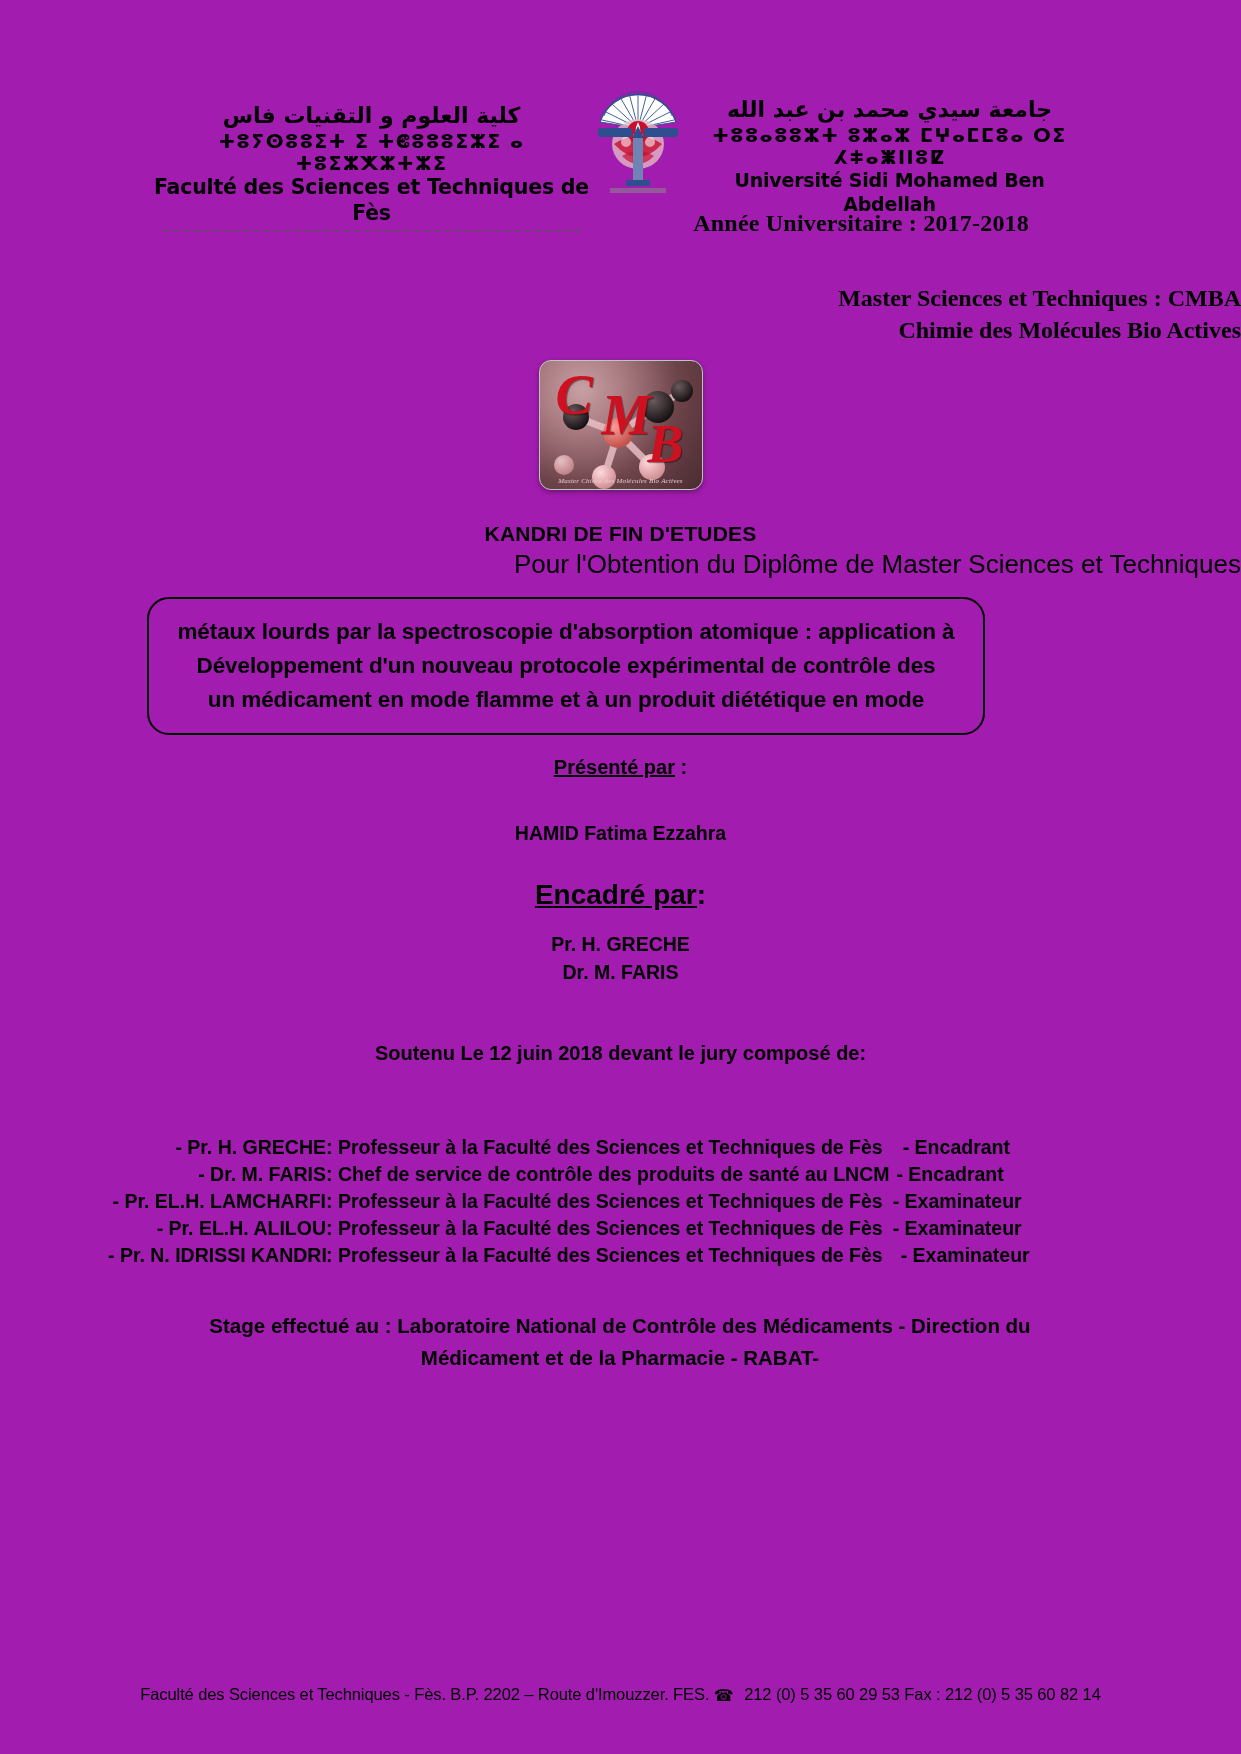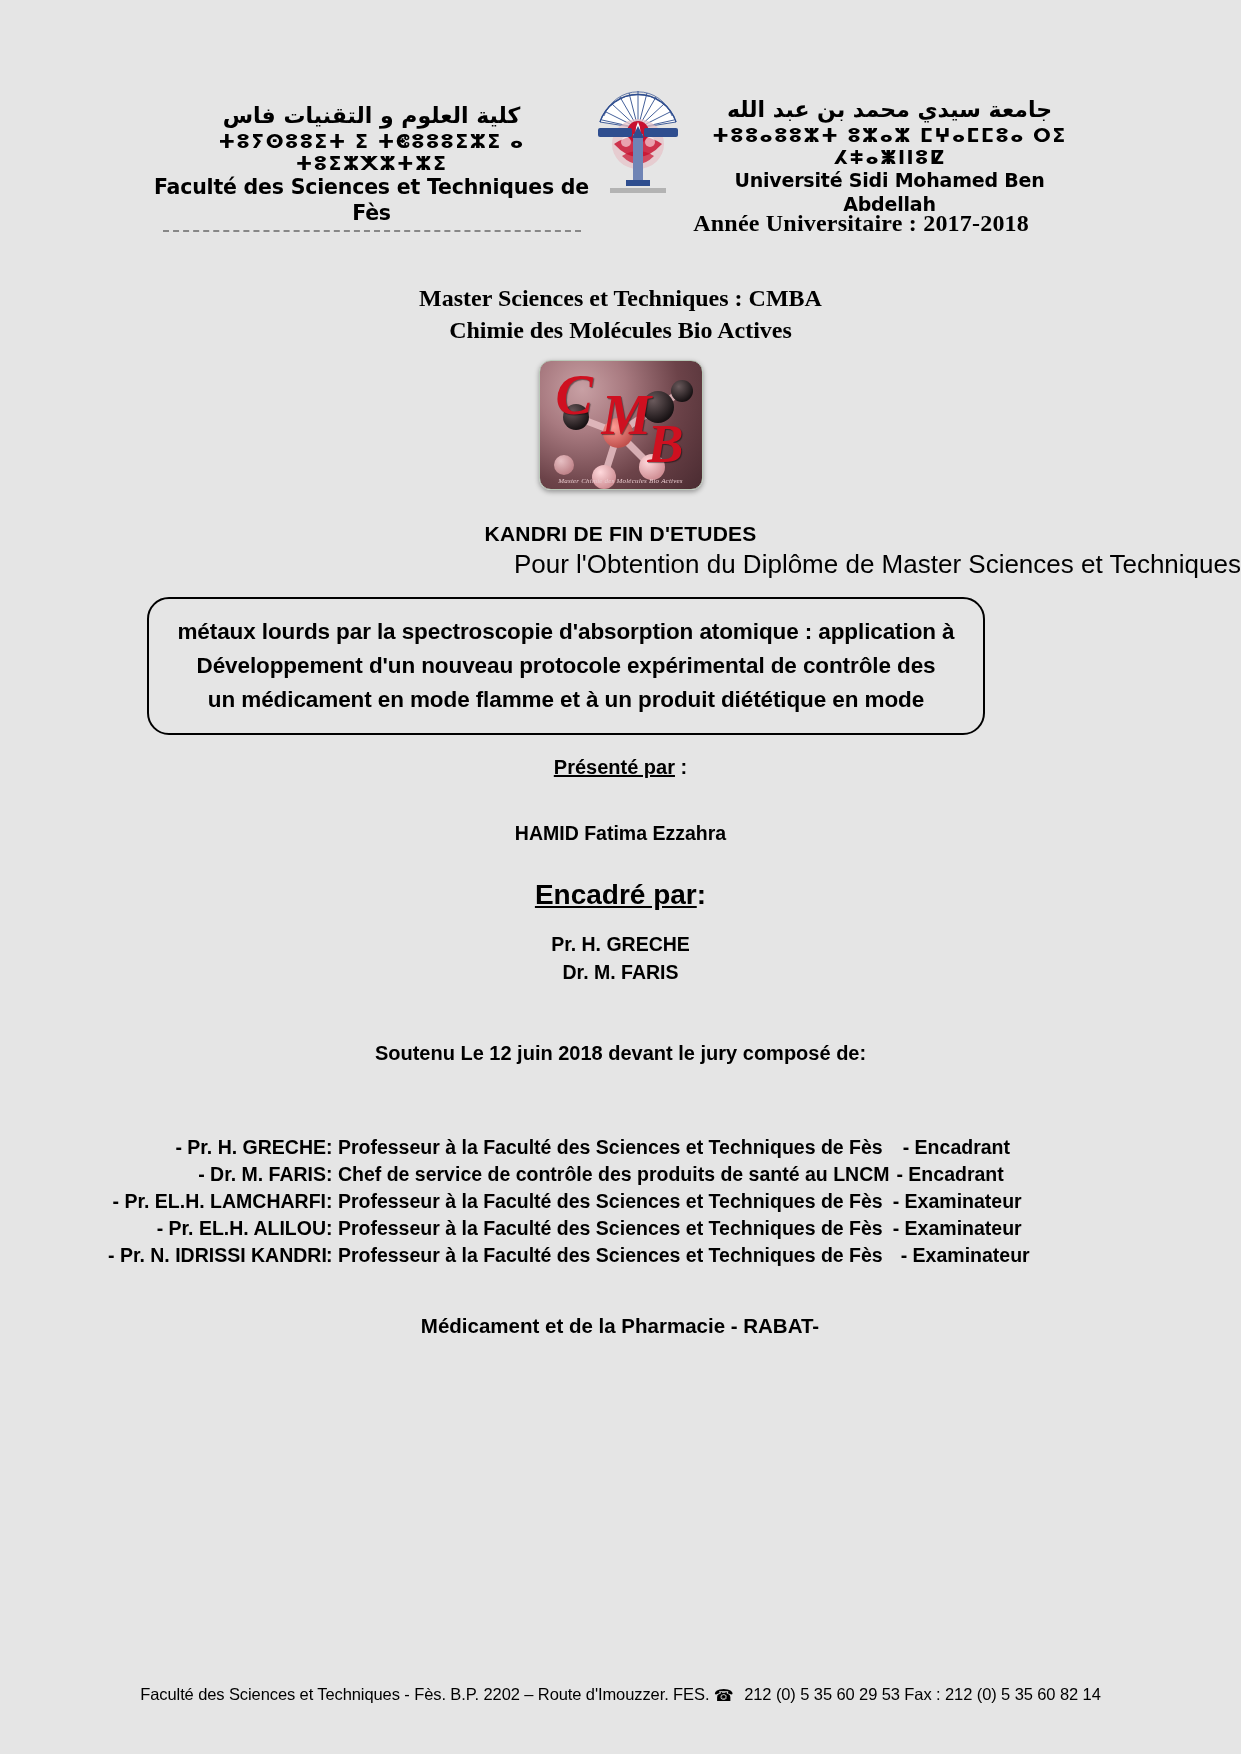--- a/index.html
+++ b/index.html
@@ -13,21 +13,21 @@
     font-family: "Liberation Sans", sans-serif;
     color: #000000;
     position: relative;
     overflow: hidden;
   }
 
   .page {
     position: relative;
     width: 1241px;
     height: 1754px;
-    background: #e5e5e5;
+    background: #a21caf;
   }
 
   
   .header {
     position: absolute;
     top: 78px;
     left: 0;
     width: 1241px;
     height: 115px;
     display: flex;
@@ -98,21 +98,21 @@
     font-size: 24px;
     letter-spacing: .2px;
   }
 
   
   .master-block {
     position: absolute;
     top: 283px;
     left: 0;
     width: 1241px;
-    text-align: center;
+    text-align: right;
     font-family: "Liberation Serif", serif;
     font-weight: bold;
     font-size: 24px;
     line-height: 1.32;
   }
 
   
   .logo-wrap {
     position: absolute;
     top: 360px;
@@ -432,20 +432,21 @@
 
     <div class="jury-row">
       <span class="jury-name">- Pr. N. IDRISSI KANDRI</span>
       <span class="jury-role">: Professeur à la Faculté des Sciences et Techniques de Fès</span>
       <span class="jury-tail" style="padding-left:18px;">- Examinateur</span>
     </div>
 
   </div>
 
   <div class="stage">
+    <div>Stage effectué au : Laboratoire National de Contrôle des Médicaments - Direction du</div>
     <div>Médicament et de la Pharmacie - RABAT-</div>
   </div>
 
   <div class="footer">
     <span>Faculté des Sciences et Techniques -  Fès. B.P. 2202 – Route d'Imouzzer. FES.</span>
     <span class="phone-icon">☎</span>
     <span style="padding-left:6px;">212 (0) 5 35 60 29 53  Fax : 212 (0) 5 35 60 82 14</span>
   </div>
 
 </div>

